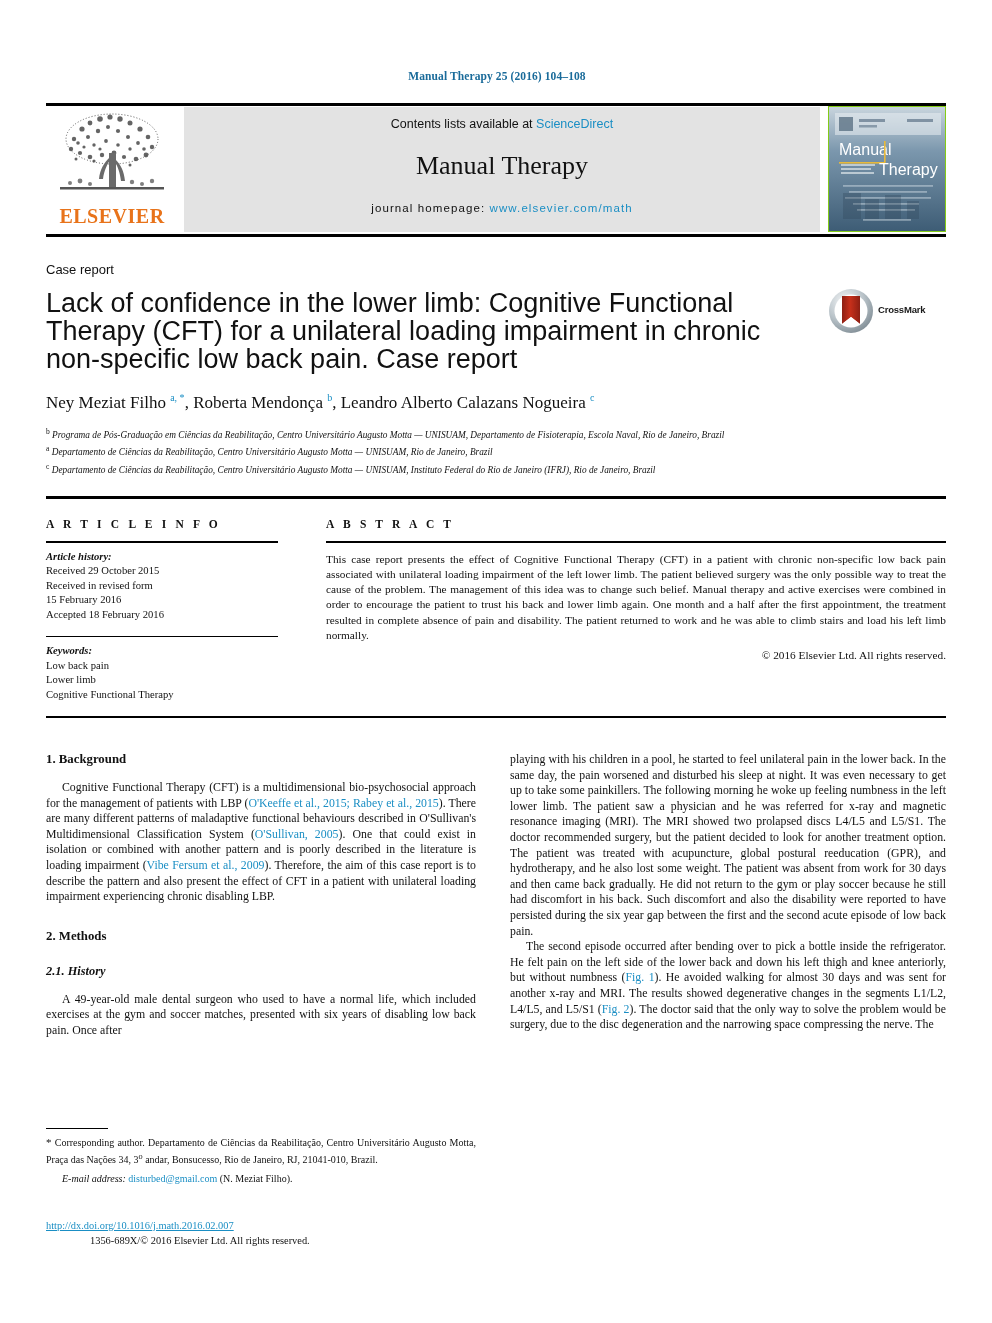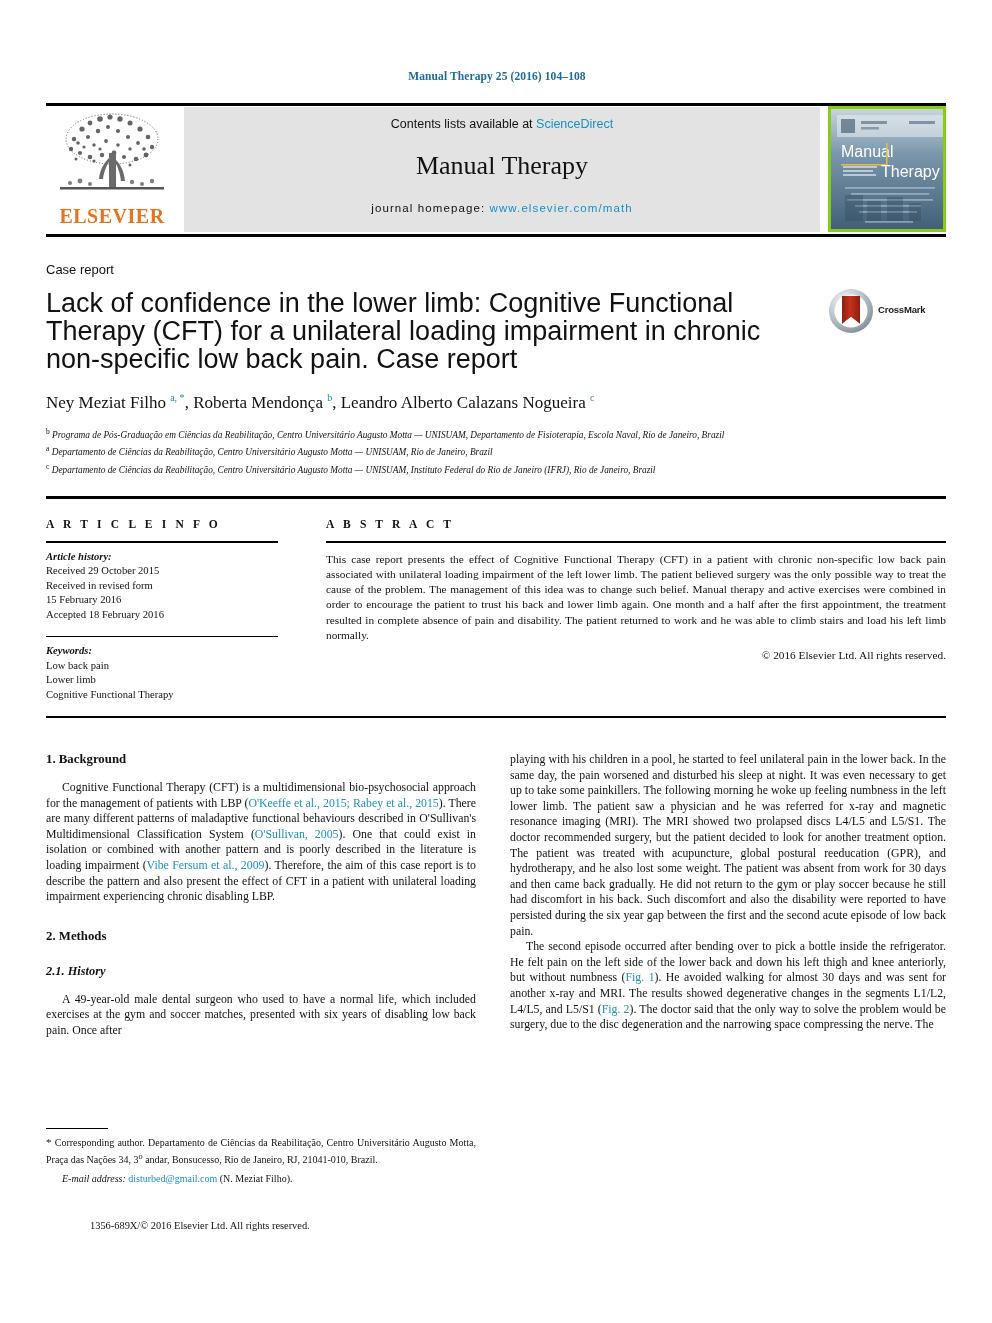--- a/index.html
+++ b/index.html
@@ -119,21 +119,21 @@
   }
   .homepage-line .url {
     color: #1a8ec4;
   }
   .cover-thumb {
     position: absolute;
     left: 782px; top: 2px;
     width: 118px;
     height: 126px;
     background: #2e4d63;
-    border: 3px solid #84cc16;
+    border: 1px solid #84cc16;
     box-sizing: border-box;
     overflow: hidden;
   }
 
   
   .article-type {
     position: absolute;
     left: 46px; top: 262px;
     font-family: "Liberation Sans", sans-serif;
     font-size: 13px;
@@ -556,16 +556,17 @@
     <div class="foot-rule"></div>
     <div class="foot-body"><span class="star">*</span> Corresponding author. Departamento de Ciências da Reabilitação, Centro Universitário Augusto Motta, Praça das Nações 34, 3<sup>o</sup> andar, Bonsucesso, Rio de Janeiro, RJ, 21041-010, Brazil.</div>
     <div class="foot-email">
       <span class="lbl">E-mail address:</span>
       <span class="ref">disturbed@gmail.com</span>
       <span>(N. Meziat Filho).</span>
     </div>
   </div>
 
   <div class="doi-block">
+    <div class="doi-link">http://dx.doi.org/10.1016/j.math.2016.02.007</div>
     <div class="issn-line">1356-689X/© 2016 Elsevier Ltd. All rights reserved.</div>
   </div>
 
 </div>
 
 </body></html>

